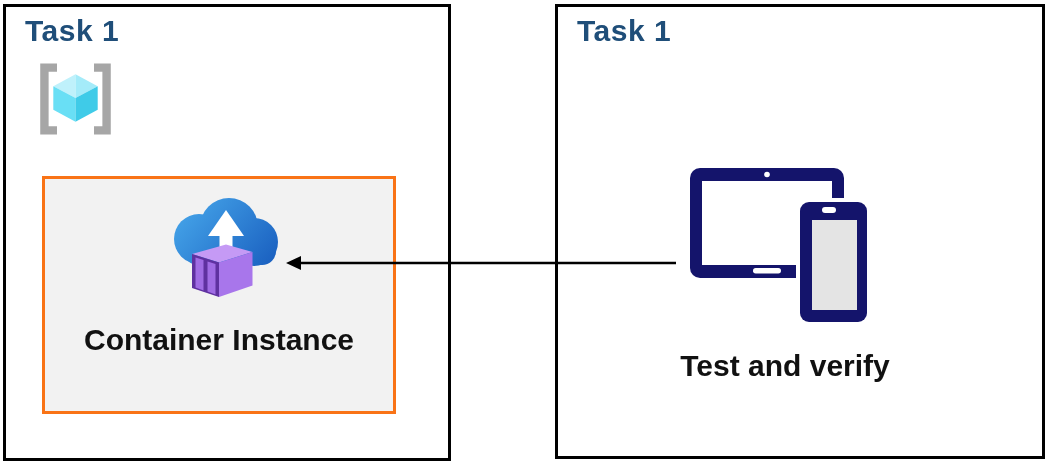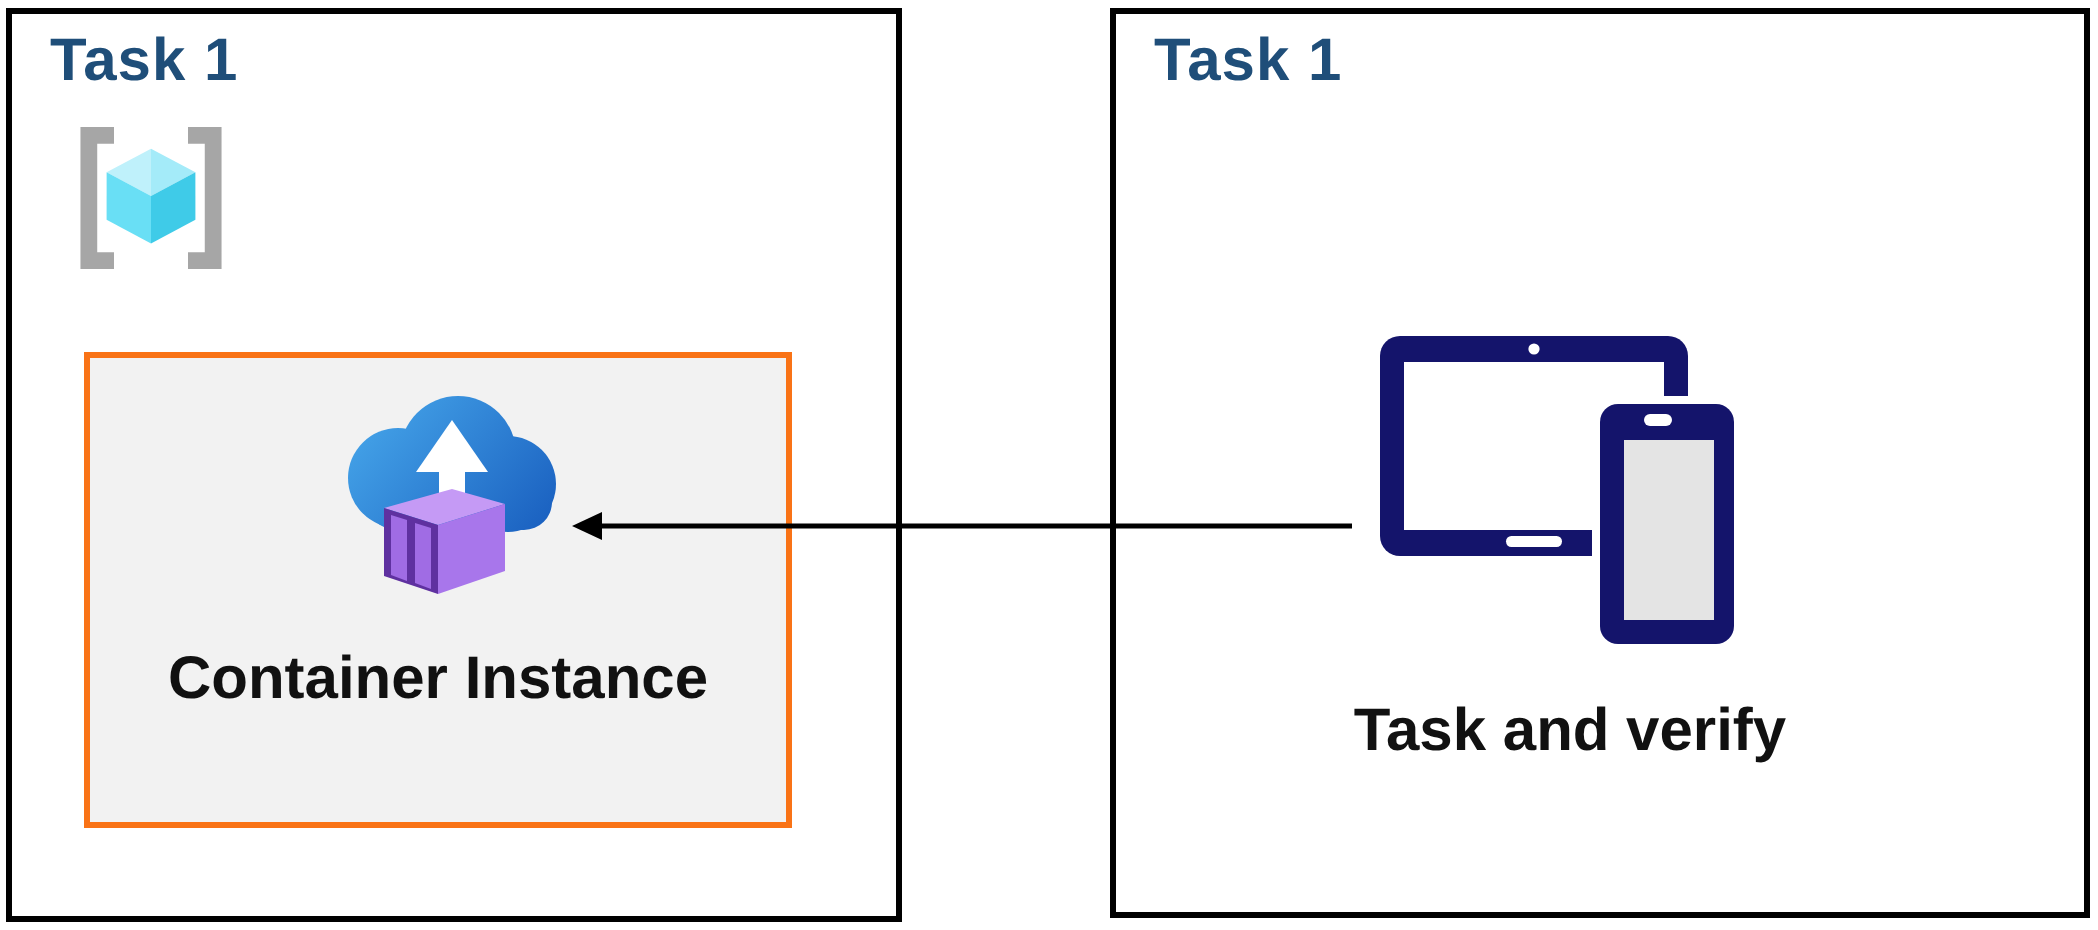--- a/index.html
+++ b/index.html
@@ -122,21 +122,21 @@
         <rect x="63" y="106" width="28" height="5.5" rx="2.7" fill="#ffffff"></rect>
       </g>
       <g>
         <rect x="106" y="36" width="75" height="128" rx="12" fill="#ffffff"></rect>
         <rect x="110" y="40" width="67" height="120" rx="9" fill="#14146B"></rect>
         <rect x="122" y="58" width="45" height="90" fill="#E4E4E4"></rect>
         <rect x="132" y="45" width="14" height="6" rx="3" fill="#ffffff"></rect>
       </g>
     </svg>
 
-    <div class="devices-label">Task and verify</div>
+    <div class="devices-label">Test and verify</div>
   </div>
 
   <svg class="connector" viewBox="0 0 398 28">
     <line x1="16" y1="14" x2="394" y2="14" stroke="#000000" stroke-width="2.6"></line>
     <polygon points="4,14 19,7 19,21" fill="#000000"></polygon>
   </svg>
 
 </div>
 
 </body></html>

